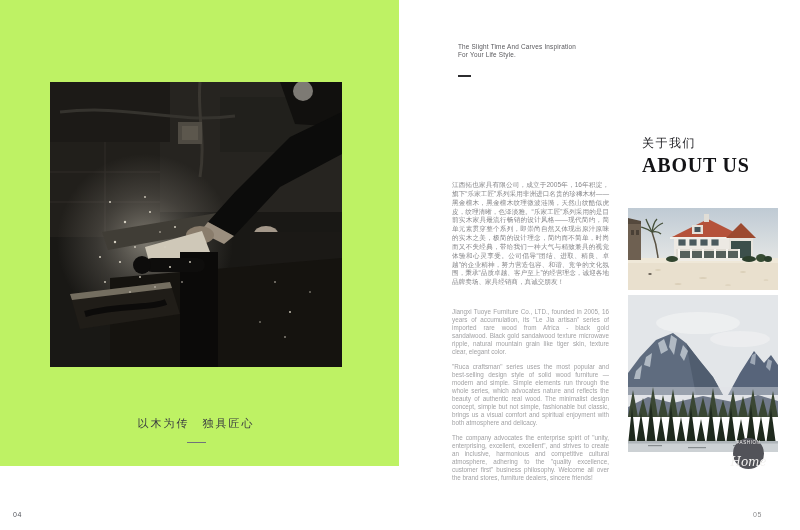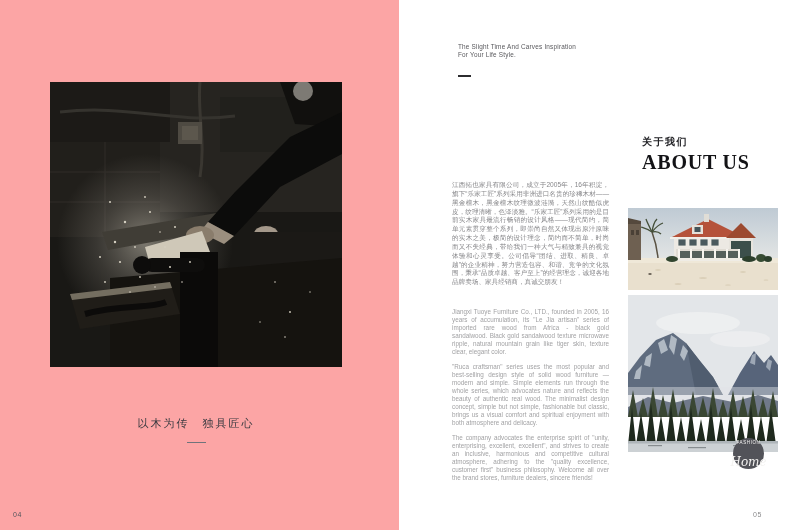--- a/index.html
+++ b/index.html
@@ -1,21 +1,21 @@
 <!DOCTYPE html>
 <html><head>
 <meta charset="utf-8">
 <style>
   * { margin:0; padding:0; box-sizing:border-box; }
   html,body { background:#ffffff; }
   body { font-family:"Liberation Sans","DejaVu Sans",sans-serif; }
   #spread { position:relative; width:800px; height:530px; background:#ffffff; overflow:hidden; }
 
   
-  .left-page { position:absolute; left:0; top:0; width:399px; height:530px; background:#fca5a5; }
+  .left-page { position:absolute; left:0; top:0; width:399px; height:466px; background:#bef264; }
   .bw-photo { position:absolute; left:50px; top:82px; width:292px; height:285px; display:block; }
   .left-caption { position:absolute; left:50px; top:416px; width:292px; text-align:center;
                   font-size:11px; letter-spacing:2px; color:#393a40; font-weight:400; }
   .caption-line { position:absolute; left:187px; top:442px; width:19px; height:1px; background:#70737b; }
   .folio { position:absolute; font-size:7px; color:#53555c; letter-spacing:0.5px; }
   .folio-left { left:13px; top:511px; }
   .folio-right { left:753px; top:511px; color:#8a8a8c; }
 
   
   .rp-header { position:absolute; left:458px; top:38px; width:200px; }
@@ -25,21 +25,21 @@
 
   
   .body-zh { position:absolute; left:452px; top:181px; width:157px;
              font-size:6.6px; line-height:8.85px; color:#87878a; text-align:justify; }
   .body-en { position:absolute; left:452px; top:308px; width:157px;
              font-size:6.3px; line-height:8px; color:#a2a2a4; text-align:justify; }
   .body-en p { margin-bottom:7px; }
 
   
   .about-block { position:absolute; left:642px; top:135px; }
-  .about-zh { font-size:10px; font-weight:700; color:#222226; letter-spacing:1.5px; }
+  .about-zh { font-size:12px; font-weight:400; color:#222226; letter-spacing:1.5px; }
   .about-en { margin-top:2px; font-size:20px; font-weight:800; color:#131316; letter-spacing:0.8px;font-family:Liberation Serif, serif; }
 
   
   .photo-beach { position:absolute; left:628px; top:208px; width:150px; height:82px; display:block; }
   .photo-mountain { position:absolute; left:628px; top:295px; width:150px; height:157px; display:block; }
 
   
   .badge { position:absolute; left:733px; top:438px; width:31px; height:31px; border-radius:50%;
            background:#525359; color:#f4f3f1; display:flex; flex-direction:column;
            align-items:center; justify-content:center; text-align:center; }

